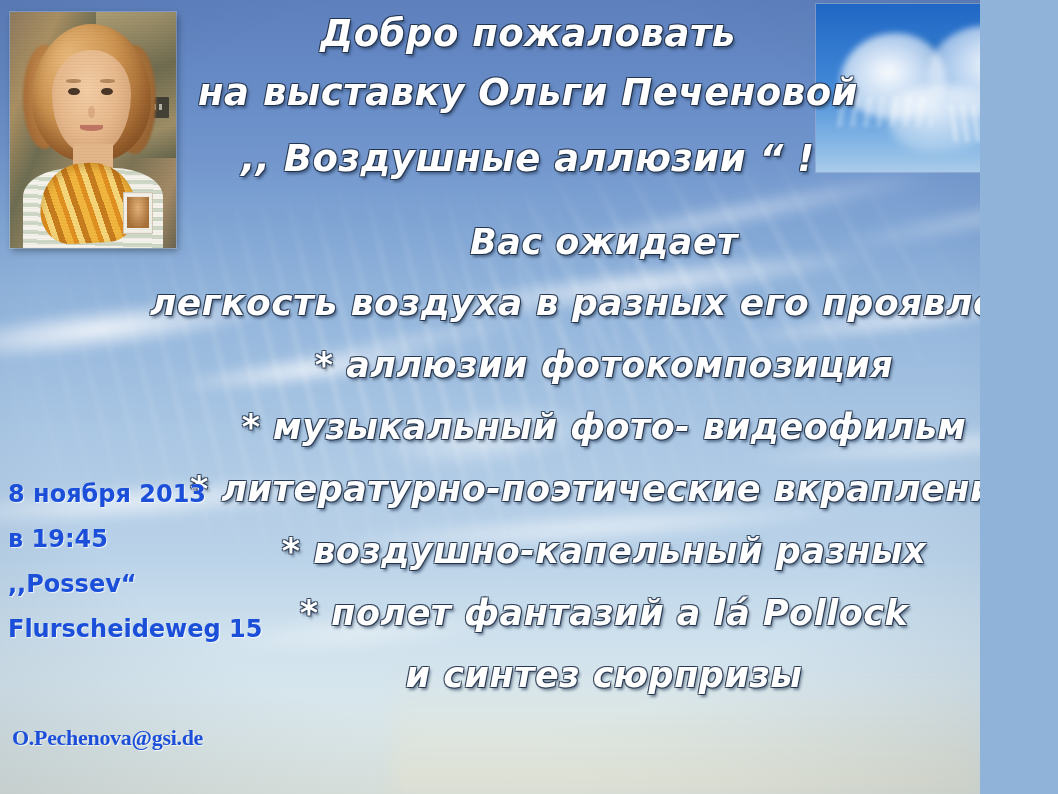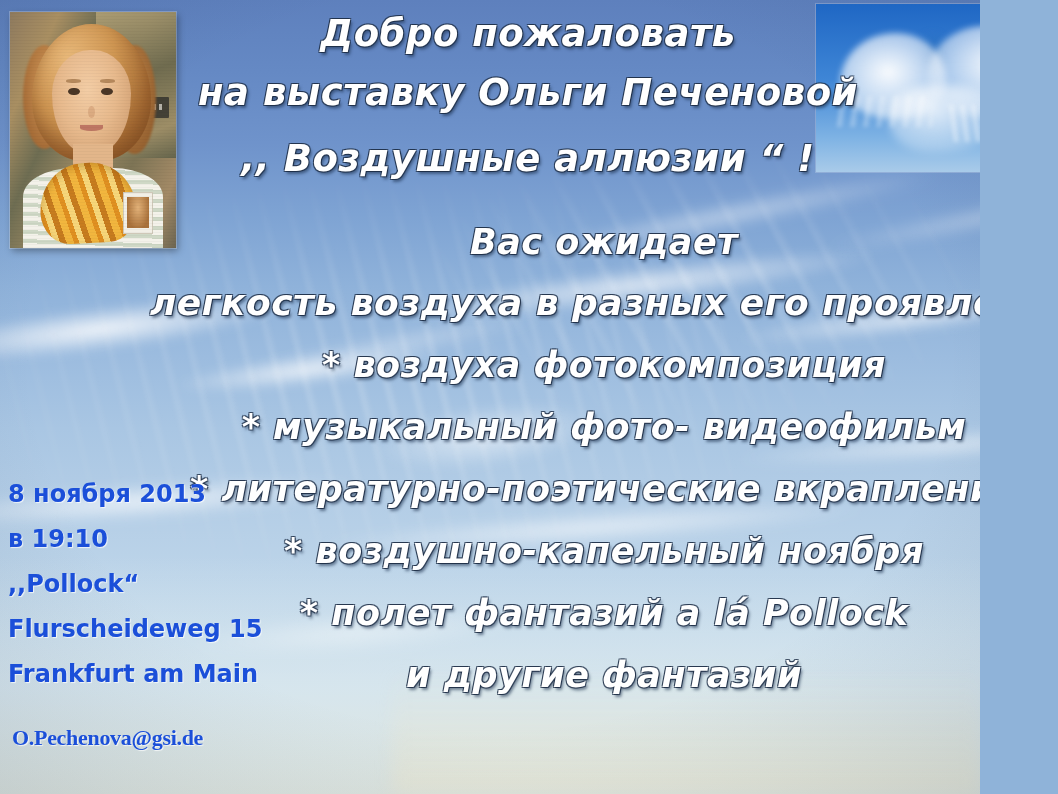--- a/index.html
+++ b/index.html
@@ -334,31 +334,30 @@
 
   <div id="headline">
     <div class="wline h1">Добро пожаловать</div>
     <div class="wline h2">на выставку Ольги Печеновой</div>
     <div class="wline h3">,, Воздушные аллюзии “ !</div>
   </div>
 
   <div id="body-block">
     <div class="wline b0">Вас ожидает</div>
     <div class="wline b1">легкость воздуха в разных его проявлениях:</div>
-    <div class="wline b2">* воздуха фотокомпозиция</div>
+    <div class="wline b2">* аллюзии фотокомпозиция</div>
     <div class="wline b2">* музыкальный фото- видеофильм</div>
     <div class="wline b2">* литературно-поэтические вкрапления</div>
-    <div class="wline b2">* воздушно-капельный ноября</div>
+    <div class="wline b2">* воздушно-капельный разных</div>
     <div class="wline b2">* полет фантазий а lá Pollock</div>
-    <div class="wline b2">и другие фантазий</div>
+    <div class="wline b2">и синтез сюрпризы</div>
   </div>
 
   <div id="info">
     <div class="ln">8 ноября 2013</div>
-    <div class="ln">в 19:10</div>
-    <div class="ln">,,Pollock“</div>
+    <div class="ln">в 19:45</div>
+    <div class="ln">,,Possev“</div>
     <div class="ln">Flurscheideweg 15</div>
-    <div class="ln">Frankfurt am Main</div>
   </div>
 
   <a id="email" href="#" style="text-decoration:none;font-family:Liberation Serif, serif;">O.Pechenova@gsi.de</a>
 
 </div>
 
 </body></html>

